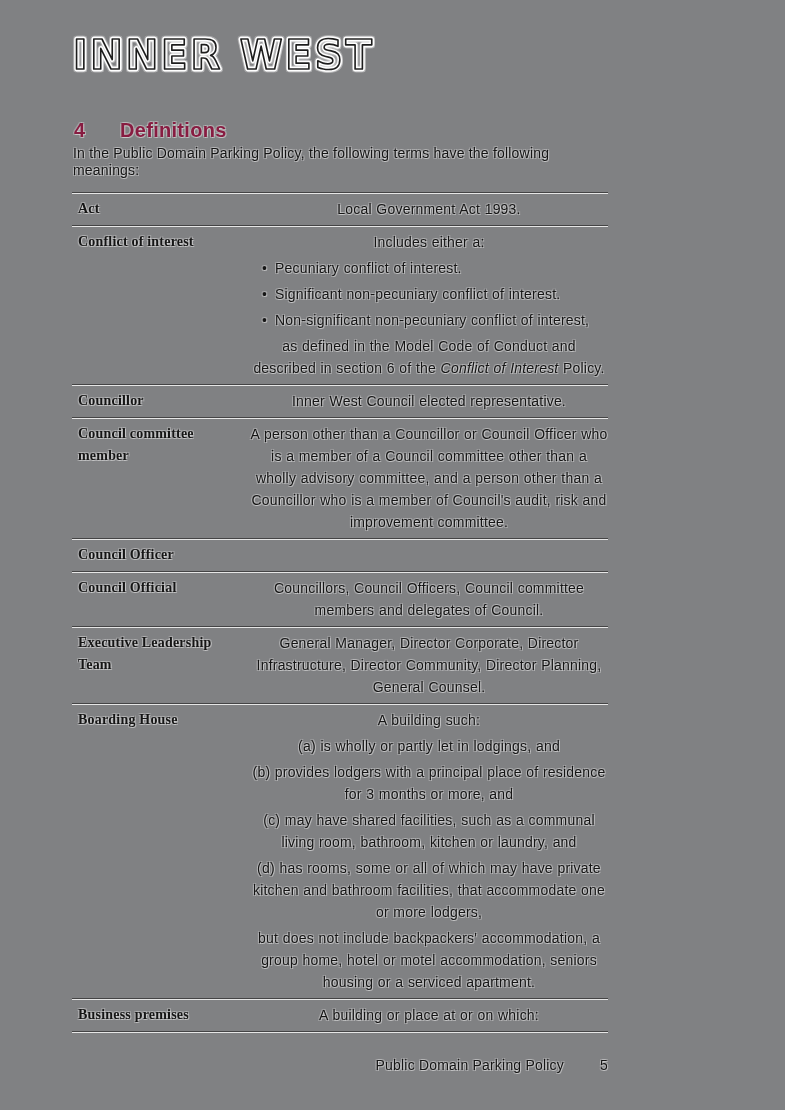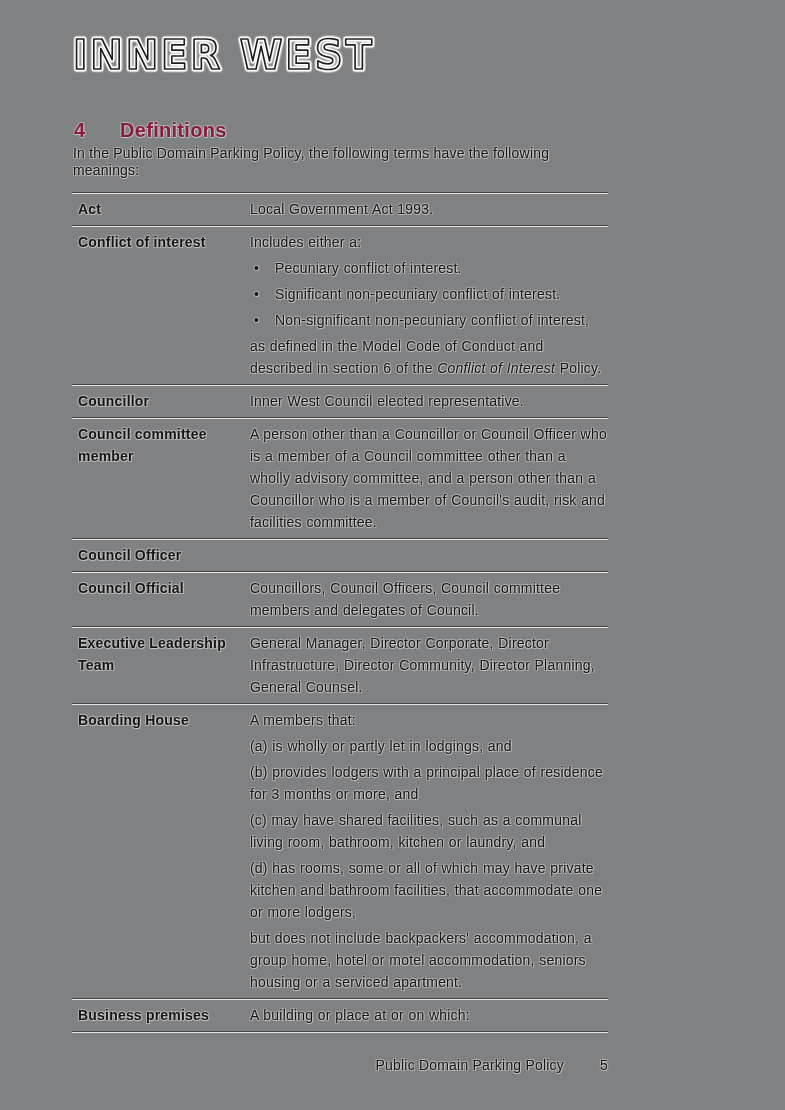--- a/index.html
+++ b/index.html
@@ -58,28 +58,30 @@
   }
   .term-cell {
     box-sizing: border-box;
     flex: none;
     width: 178px;
     padding: 0 14px 0 6px;
     font-size: 14px;
     font-weight: bold;
     line-height: 22px;
     letter-spacing: .2px;
+    font-family: Liberation Serif, serif;
   }
   .def-cell {
     flex: 1;
     font-size: 14px;
     line-height: 22px;
     letter-spacing: .2px;
     word-spacing: .5px;
     min-width: 0;
+    text-align: center;
   }
   .def-cell .def-par { margin: 0 0 4px 0; }
   .def-cell .def-par:last-child, .def-cell .bullet-line:last-child { margin-bottom: 0; }
   .bullet-line { display: flex; margin: 0 0 4px 0; }
   .bullet-dot { flex: none; width: 25px; padding-left: 4px; box-sizing: border-box; }
   em { font-style: italic; }
   
   .page-footer {
     display: flex;
     margin: 25px 0 0 1px;
@@ -138,42 +140,42 @@
       </div>
       <div class="def-row">
         <div class="term-cell">Councillor</div>
         <div class="def-cell">
           <p class="def-par"><span>Inner West Council elected representative.</span></p>
         </div>
       </div>
       <div class="def-row">
         <div class="term-cell">Council committee member</div>
         <div class="def-cell">
-          <p class="def-par"><span>A person other than a Councillor or Council Officer who is a member of a Council committee other than a wholly advisory committee, and a person other than a Councillor who is a member of Council's audit, risk and facilities committee.</span></p>
+          <p class="def-par"><span>A person other than a Councillor or Council Officer who is a member of a Council committee other than a wholly advisory committee, and a person other than a Councillor who is a member of Council's audit, risk and improvement committee.</span></p>
         </div>
       </div>
       <div class="def-row">
         <div class="term-cell">Council Officer</div>
       </div>
       <div class="def-row">
         <div class="term-cell">Council Official</div>
         <div class="def-cell">
           <p class="def-par"><span>Councillors, Council Officers, Council committee members and delegates of Council.</span></p>
         </div>
       </div>
       <div class="def-row">
         <div class="term-cell">Executive Leadership Team</div>
         <div class="def-cell">
           <p class="def-par"><span>General Manager, Director Corporate, Director Infrastructure, Director Community, Director Planning, General Counsel.</span></p>
         </div>
       </div>
       <div class="def-row">
         <div class="term-cell">Boarding House</div>
         <div class="def-cell">
-          <p class="def-par"><span>A members that:</span></p>
+          <p class="def-par"><span>A building such:</span></p>
           <p class="def-par"><span>(a) is wholly or partly let in lodgings, and</span></p>
           <p class="def-par"><span>(b) provides lodgers with a principal place of residence for 3 months or more, and</span></p>
           <p class="def-par"><span>(c) may have shared facilities, such as a communal living room, bathroom, kitchen or laundry, and</span></p>
           <p class="def-par"><span>(d) has rooms, some or all of which may have private kitchen and bathroom facilities, that accommodate one or more lodgers,</span></p>
           <p class="def-par"><span>but does not include backpackers' accommodation, a group home, hotel or motel accommodation, seniors housing or a serviced apartment.</span></p>
         </div>
       </div>
       <div class="def-row">
         <div class="term-cell">Business premises</div>
         <div class="def-cell">

